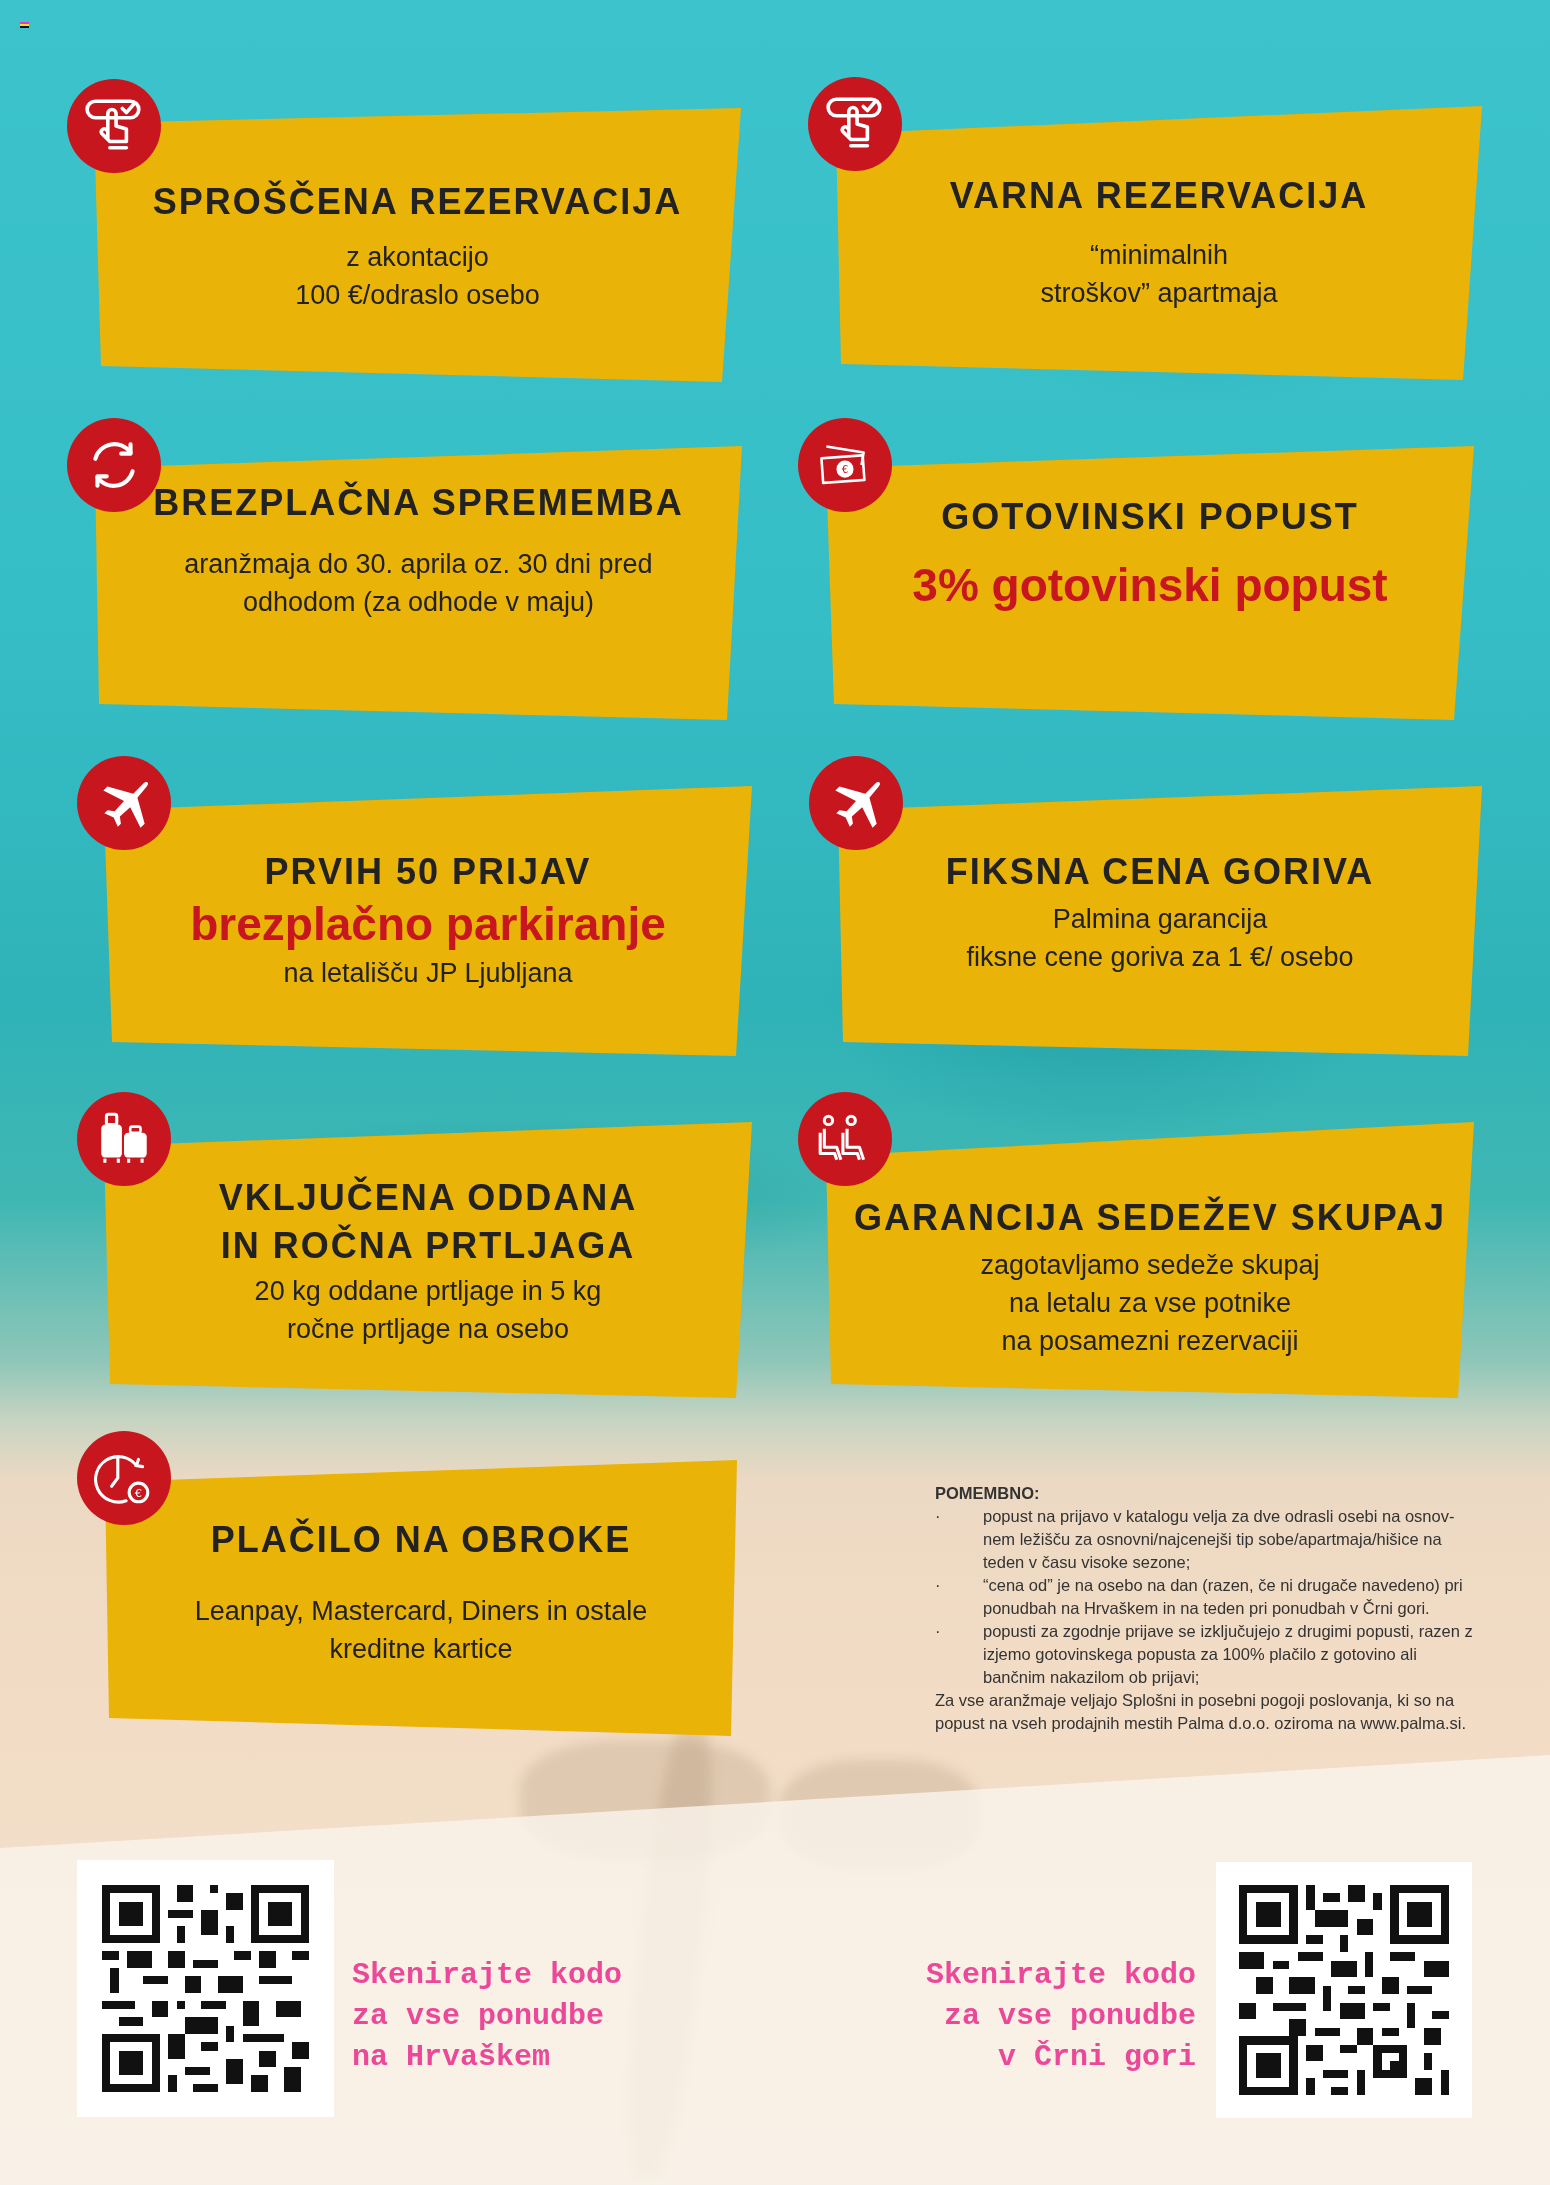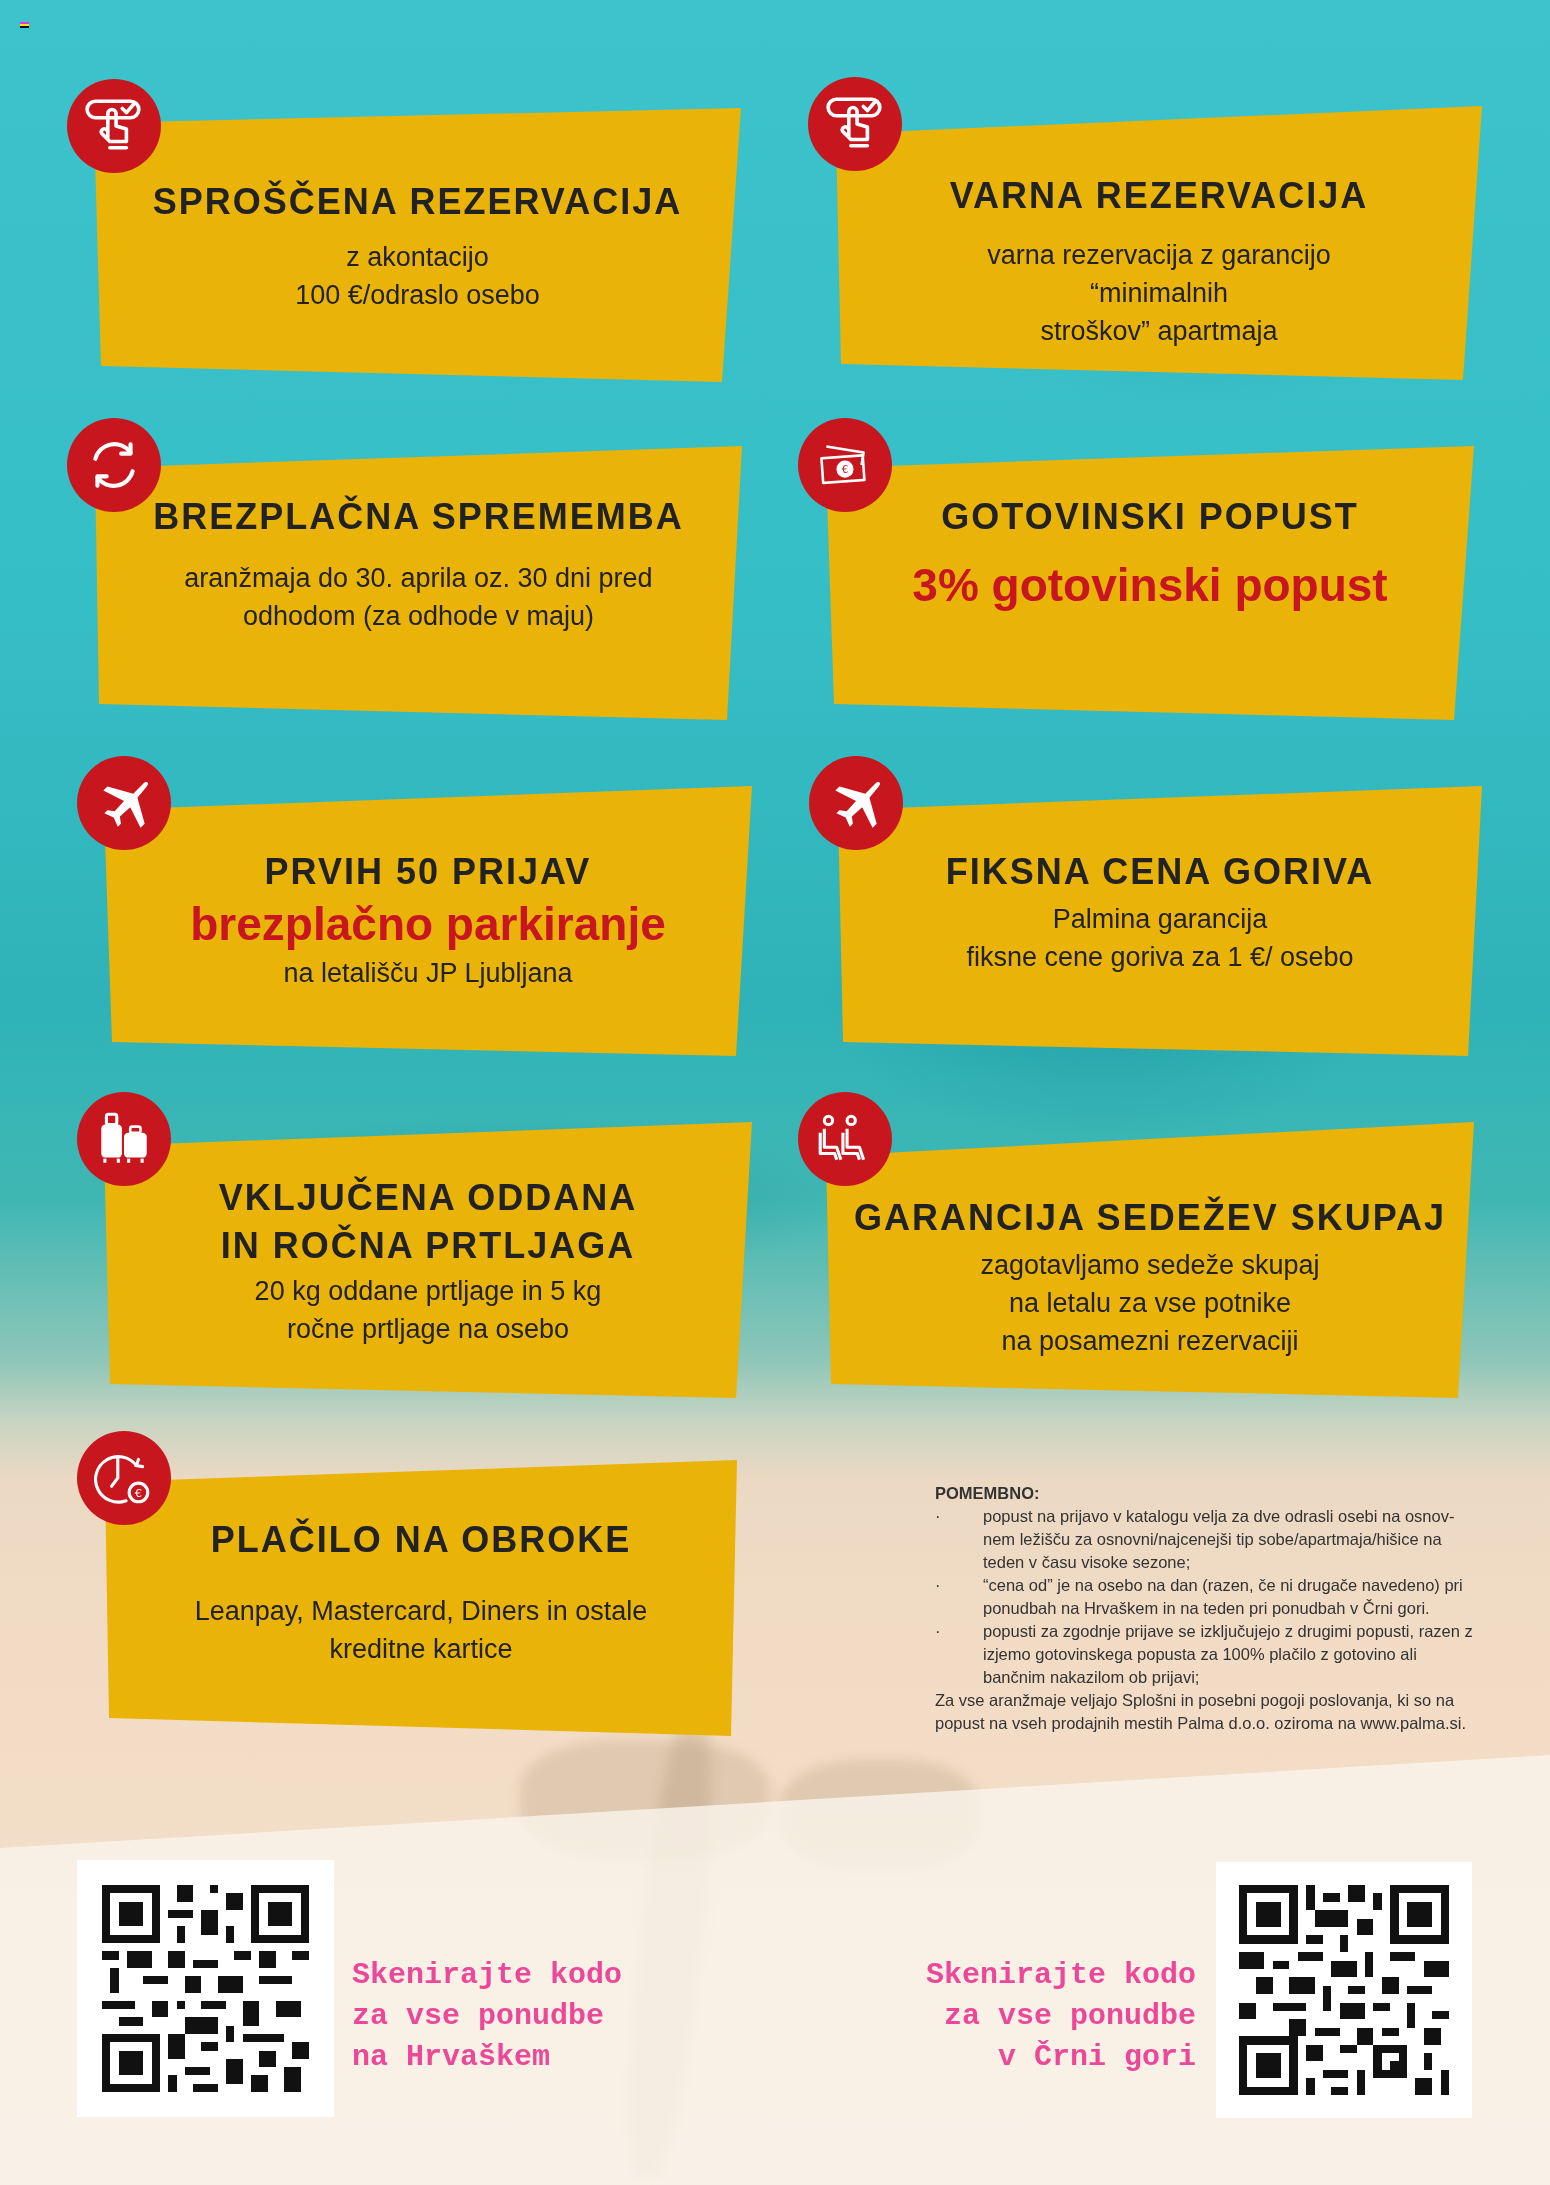--- a/index.html
+++ b/index.html
@@ -60,37 +60,36 @@
       <path d="M38 13l4 4 7-8"></path>
     <path d="M24 42V18a4 4 0 0 1 8 0v12l10 3v12H26l-8-8a3 3 0 0 1 4-4l2 2"></path>
       <path d="M26 51h16"></path>
   </svg>
 </div>
 
 <div class="card" style="left:836px;top:106px;width:646px;height:276px;clip-path:polygon(0 28px,646px 0,627px 274px,5px 258px);">
   <div class="inner" style="top:66px;">
     <div class="title">VARNA REZERVACIJA</div>
     <div class="body" style="margin-top:16px;">
-      <div>varna rezervacija z garancijo</div>
       <div>“minimalnih</div>
       <div>stroškov” apartmaja</div>
     </div>
   </div>
 </div>
 <div class="badge" style="left:808px;top:77px;">
   <svg viewBox="0 0 60 60" fill="none" stroke="#fff" stroke-width="3.5" stroke-linejoin="round" stroke-linecap="round">
     <rect x="4" y="6" width="50" height="16" rx="8"></rect>
       <path d="M38 13l4 4 7-8"></path>
     <path d="M24 42V18a4 4 0 0 1 8 0v12l10 3v12H26l-8-8a3 3 0 0 1 4-4l2 2"></path>
       <path d="M26 51h16"></path>
   </svg>
 </div>
 
 <div class="card" style="left:95px;top:446px;width:647px;height:276px;clip-path:polygon(0 22px,647px 0,632px 274px,4px 258px);">
-  <div class="inner" style="top:47px;">
+  <div class="inner" style="top:33px;">
     <div class="title">BREZPLAČNA SPREMEMBA</div>
     <div class="body" style="margin-top:18px;">
       <div>aranžmaja do 30. aprila oz. 30 dni pred</div>
       <div>odhodom (za odhode v maju)</div>
     </div>
   </div>
 </div>
 <div class="badge" style="left:67px;top:418px;">
   <svg viewBox="0 0 60 60" fill="none" stroke="#fff" stroke-width="4" stroke-linecap="round">
     <path d="M12 24a19 19 0 0 1 34-6"></path>

